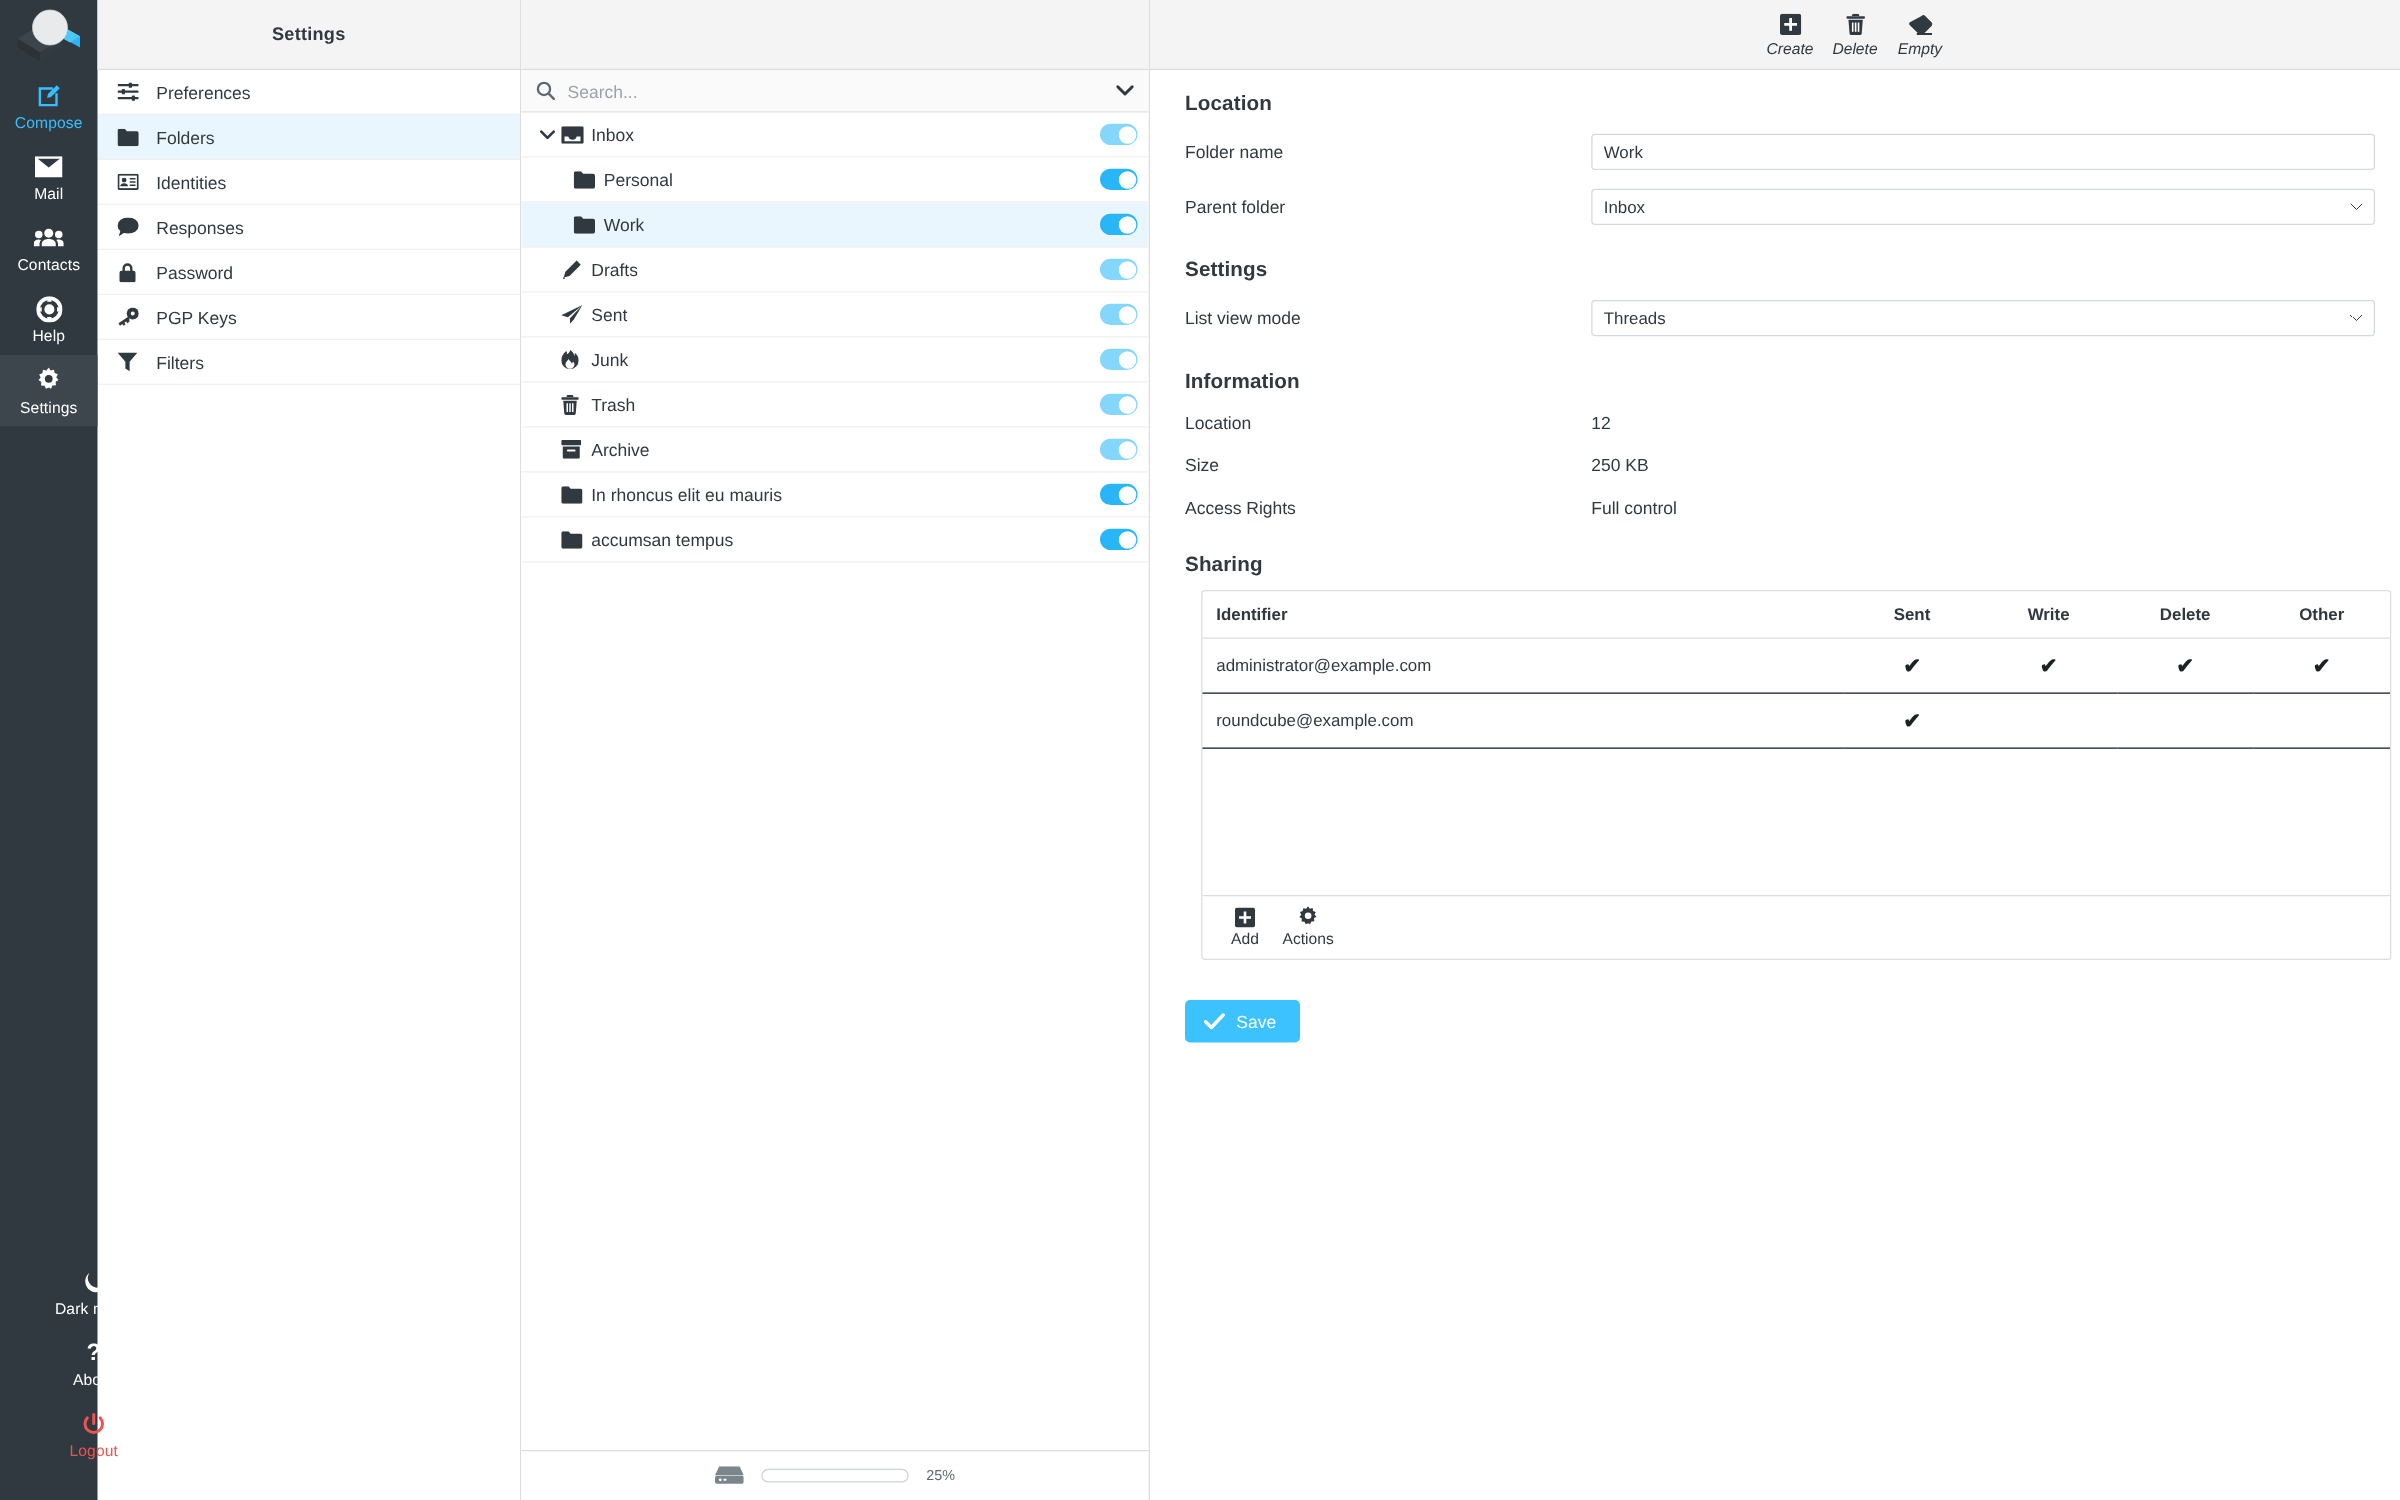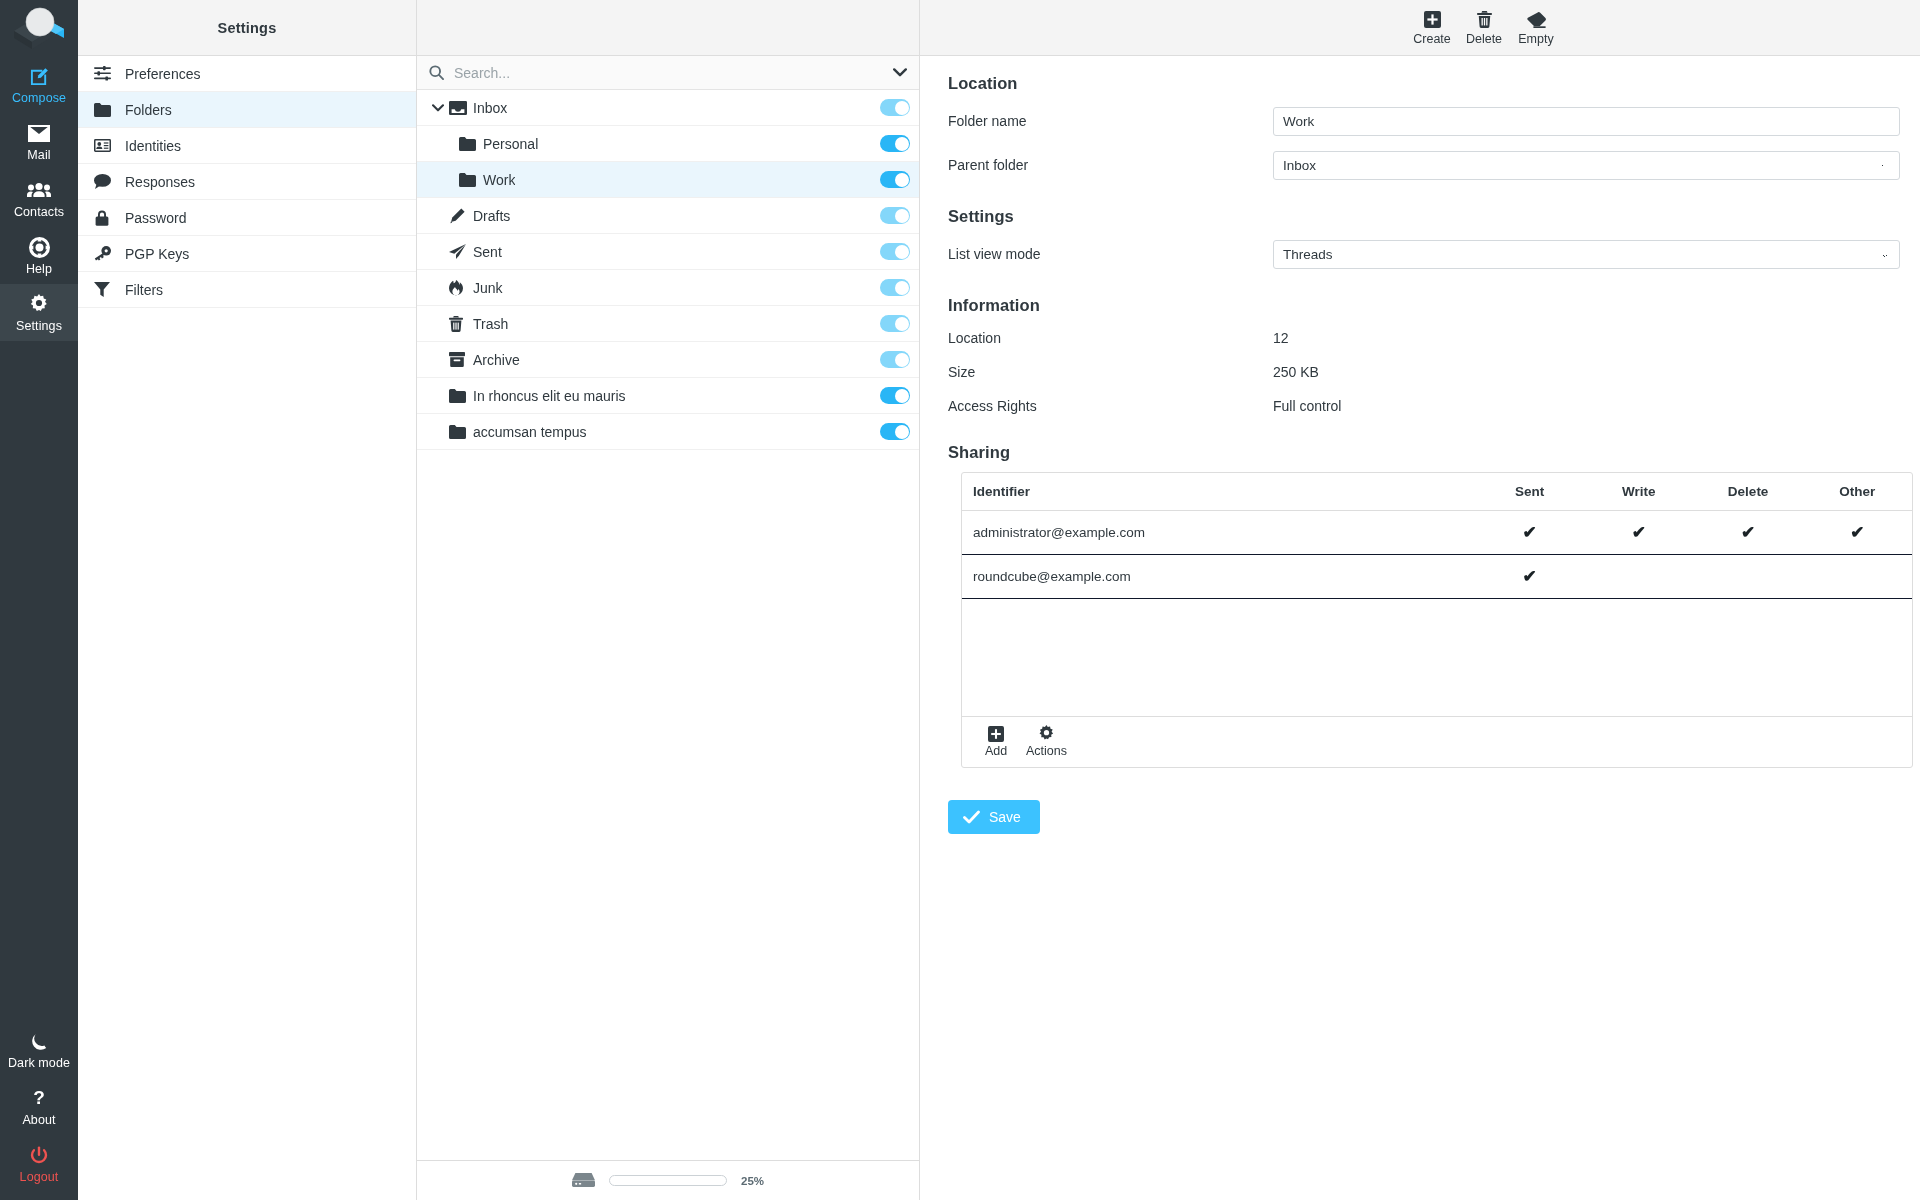--- a/index.html
+++ b/index.html
@@ -25,21 +25,21 @@
     display: flex; flex-direction: column; align-items: center; gap: 4px;
     cursor: pointer; color: #fff; text-decoration: none;
   }
   .task .ic { height: 22px; display: flex; align-items: center; justify-content: center; }
   .task .lbl { font-size: 12.5px; line-height: 14px; letter-spacing: .1px; }
   .task.compose { color: #37beff; }
   .task.compose .lbl { color: #37beff; }
   .task.active { background: #3c464c; }
   .task.logout { color: #ef5350; }
   .task.logout .lbl { color: #ef5350; }
-  .tasks-bottom { position: absolute; bottom: 8px; left: 0; width: 68px; }
+  .tasks-bottom { position: absolute; bottom: 24px; left: 0; width: 68px; padding-left: 36px; }
 
   
   .panel { height: 1200px; display: flex; flex-direction: column; background: #fff; }
   .panel-header {
     height: 56px; min-height: 56px; background: #f4f4f4;
     border-bottom: 1px solid #ddd;
     display: flex; align-items: center; justify-content: center;
     position: relative;
   }
   .panel-title { font-size: 14.5px; font-weight: bold; color: #30393f; letter-spacing: .2px; }
@@ -98,29 +98,29 @@
   .quota-bar {
     height: 40px; min-height: 40px; border-top: 1px solid #ddd;
     display: flex; align-items: center; justify-content: center; gap: 14px;
   }
   .quota-icon { color: #7b868c; display: flex; }
   .quota-track {
     width: 118px; height: 11px; border-radius: 6px;
     border: 1px solid #ccd2d6; background: #fff; overflow: hidden;
   }
   .quota-fill { height: 100%; background: #29b6f6; border-radius: 6px 0 0 6px; }
-  .quota-text { font-size: 11.5px; font-weight: bold; color: #5c6b73; }
+  .quota-text { font-size: 11.5px; font-weight: normal; color: #5c6b73; }
 
   
   .p-content { flex: 1; min-width: 0; }
   .p-content .panel-header { justify-content: flex-end; padding-right: 358px; }
   .toolbar { display: flex; gap: 0; }
   .tb-btn {
     display: flex; flex-direction: column; align-items: center; gap: 3px;
-    min-width: 52px; padding: 3px 6px; cursor: pointer; color: #30393f;
+    min-width: 52px; padding: 3px 6px; cursor: pointer; color: #30393f; font-style: italic;
   }
   .tb-btn .ic { height: 20px; display: flex; align-items: center; }
   .tb-btn .lbl { font-size: 12.5px; line-height: 13px; }
 
   .content-body { flex: 1; overflow: hidden; padding: 18px 0 0 0; }
   .form-wrap { padding: 0 20px 0 28px; max-width: 1000px; }
 
   .sec-title {
     font-size: 16.5px; font-weight: bold; color: #30393f;
     margin: 0 0 10px 0; letter-spacing: .1px;

